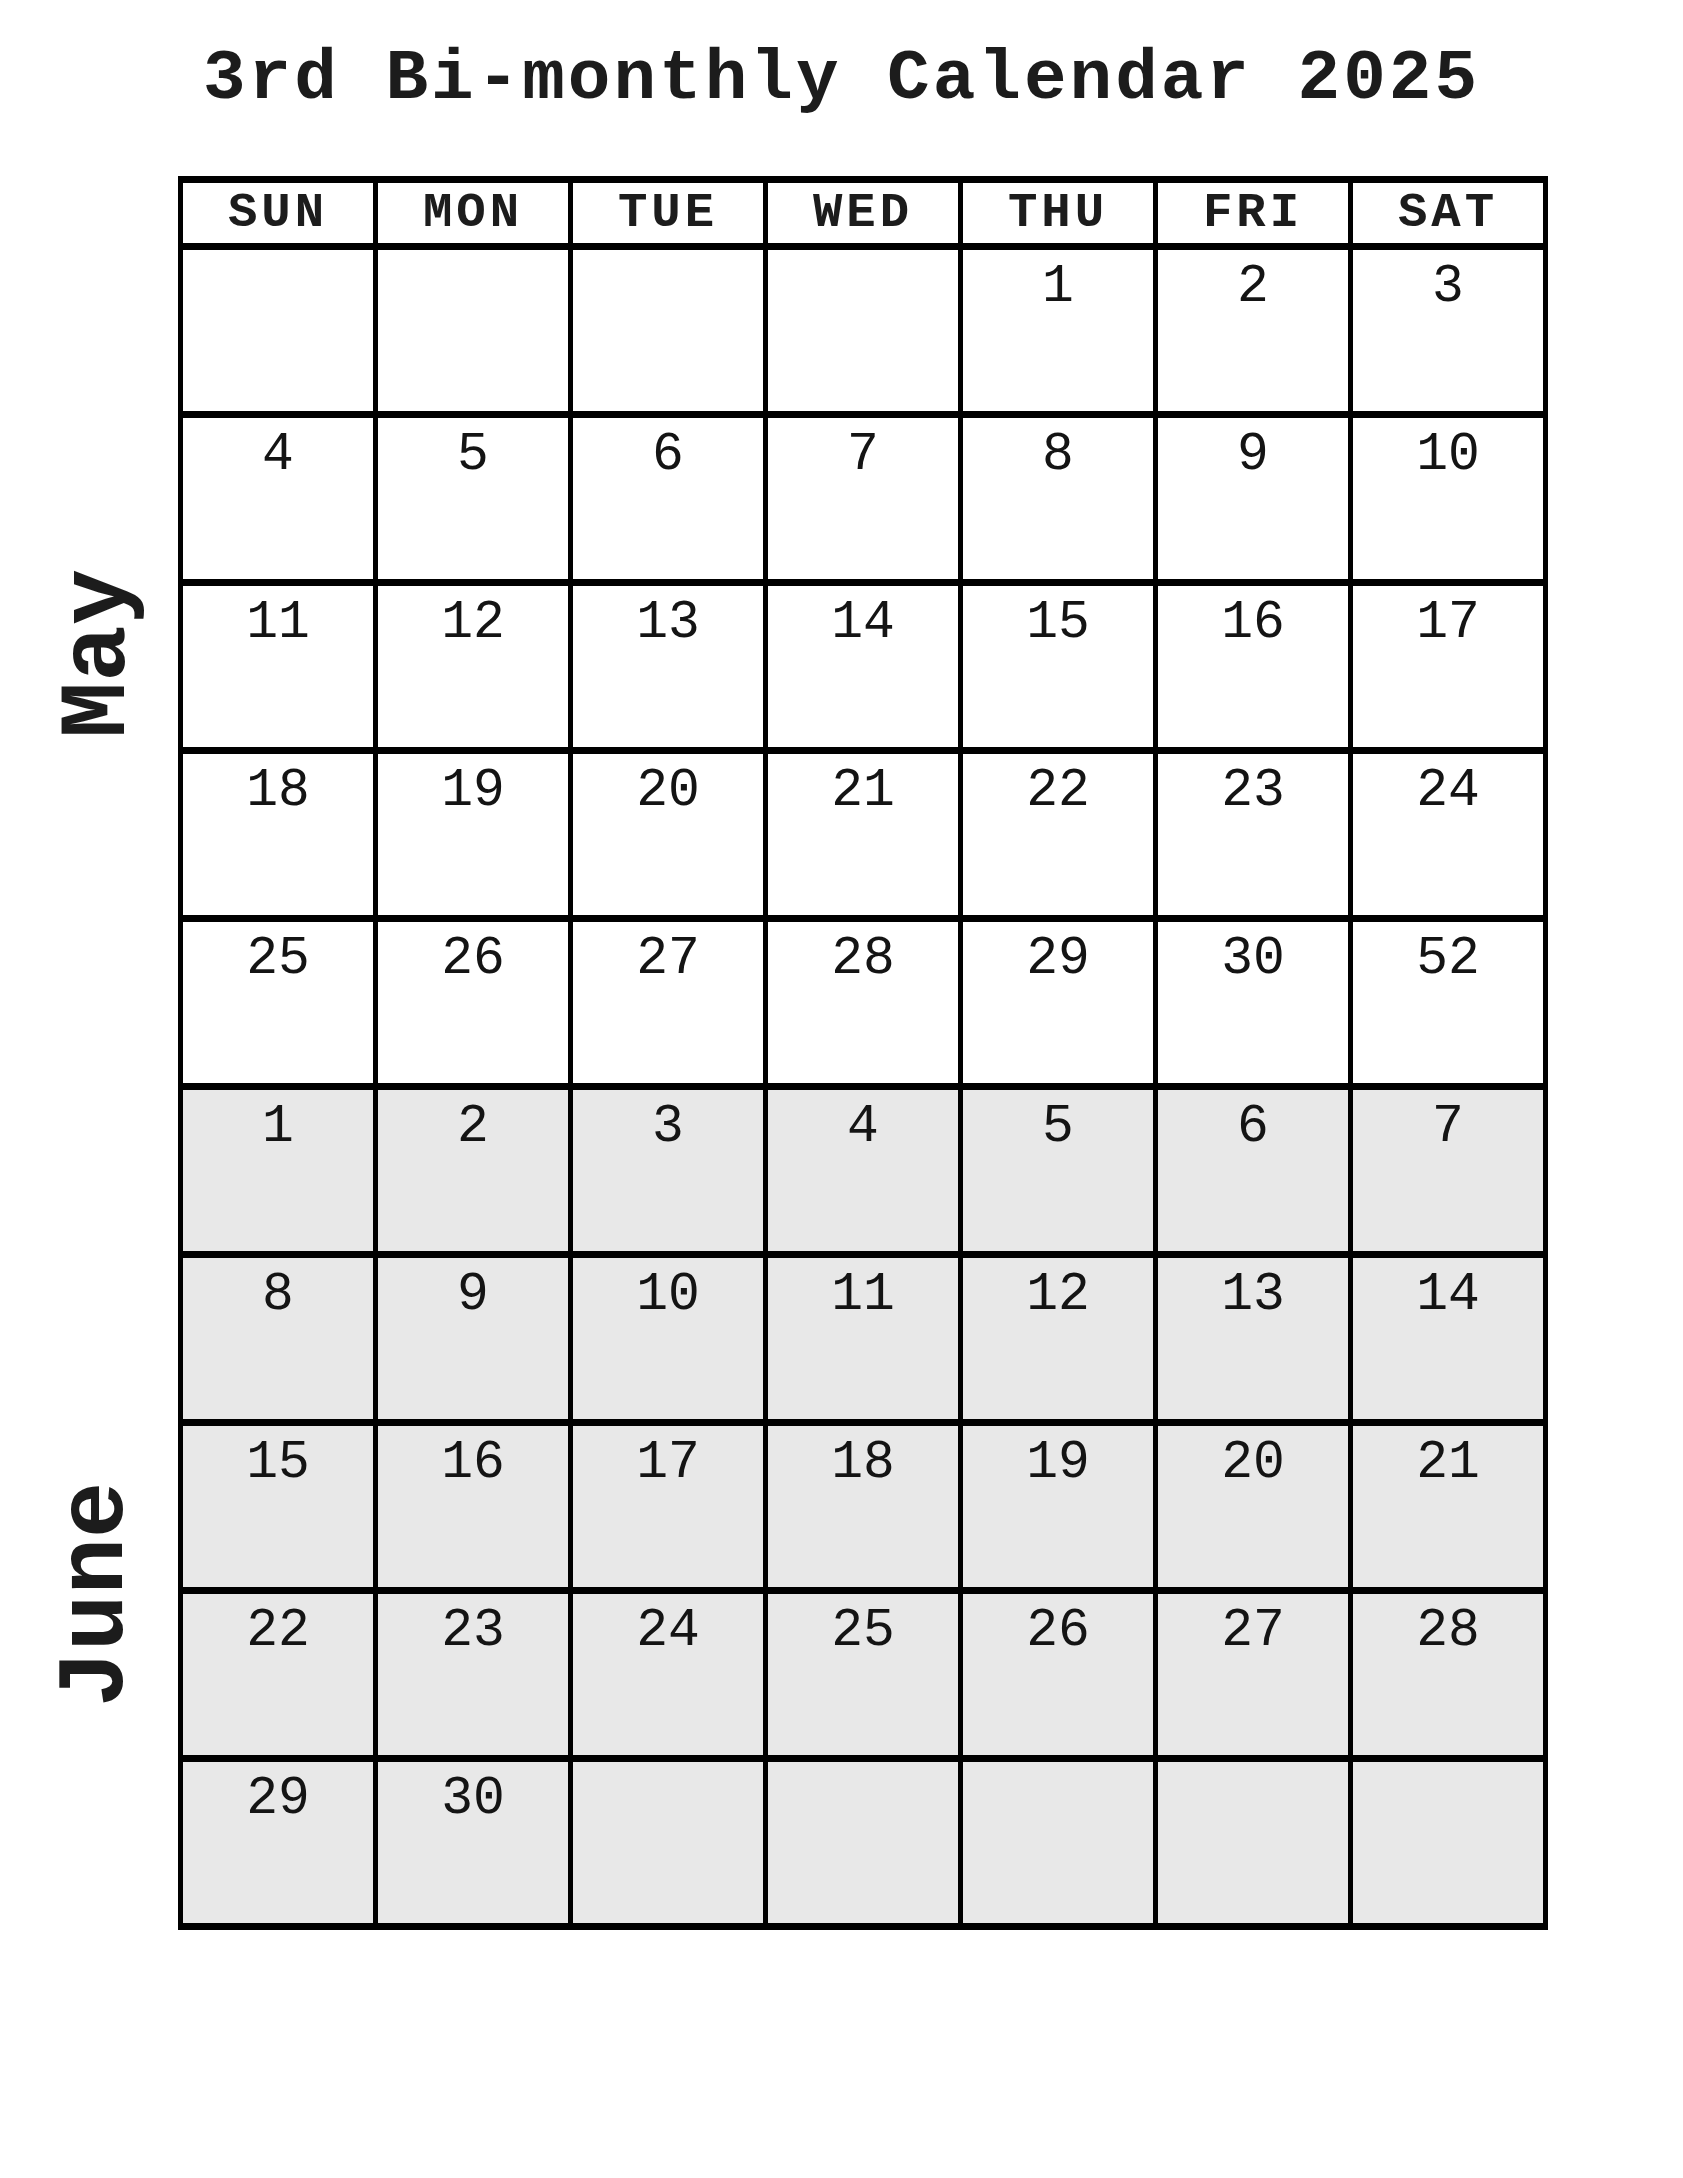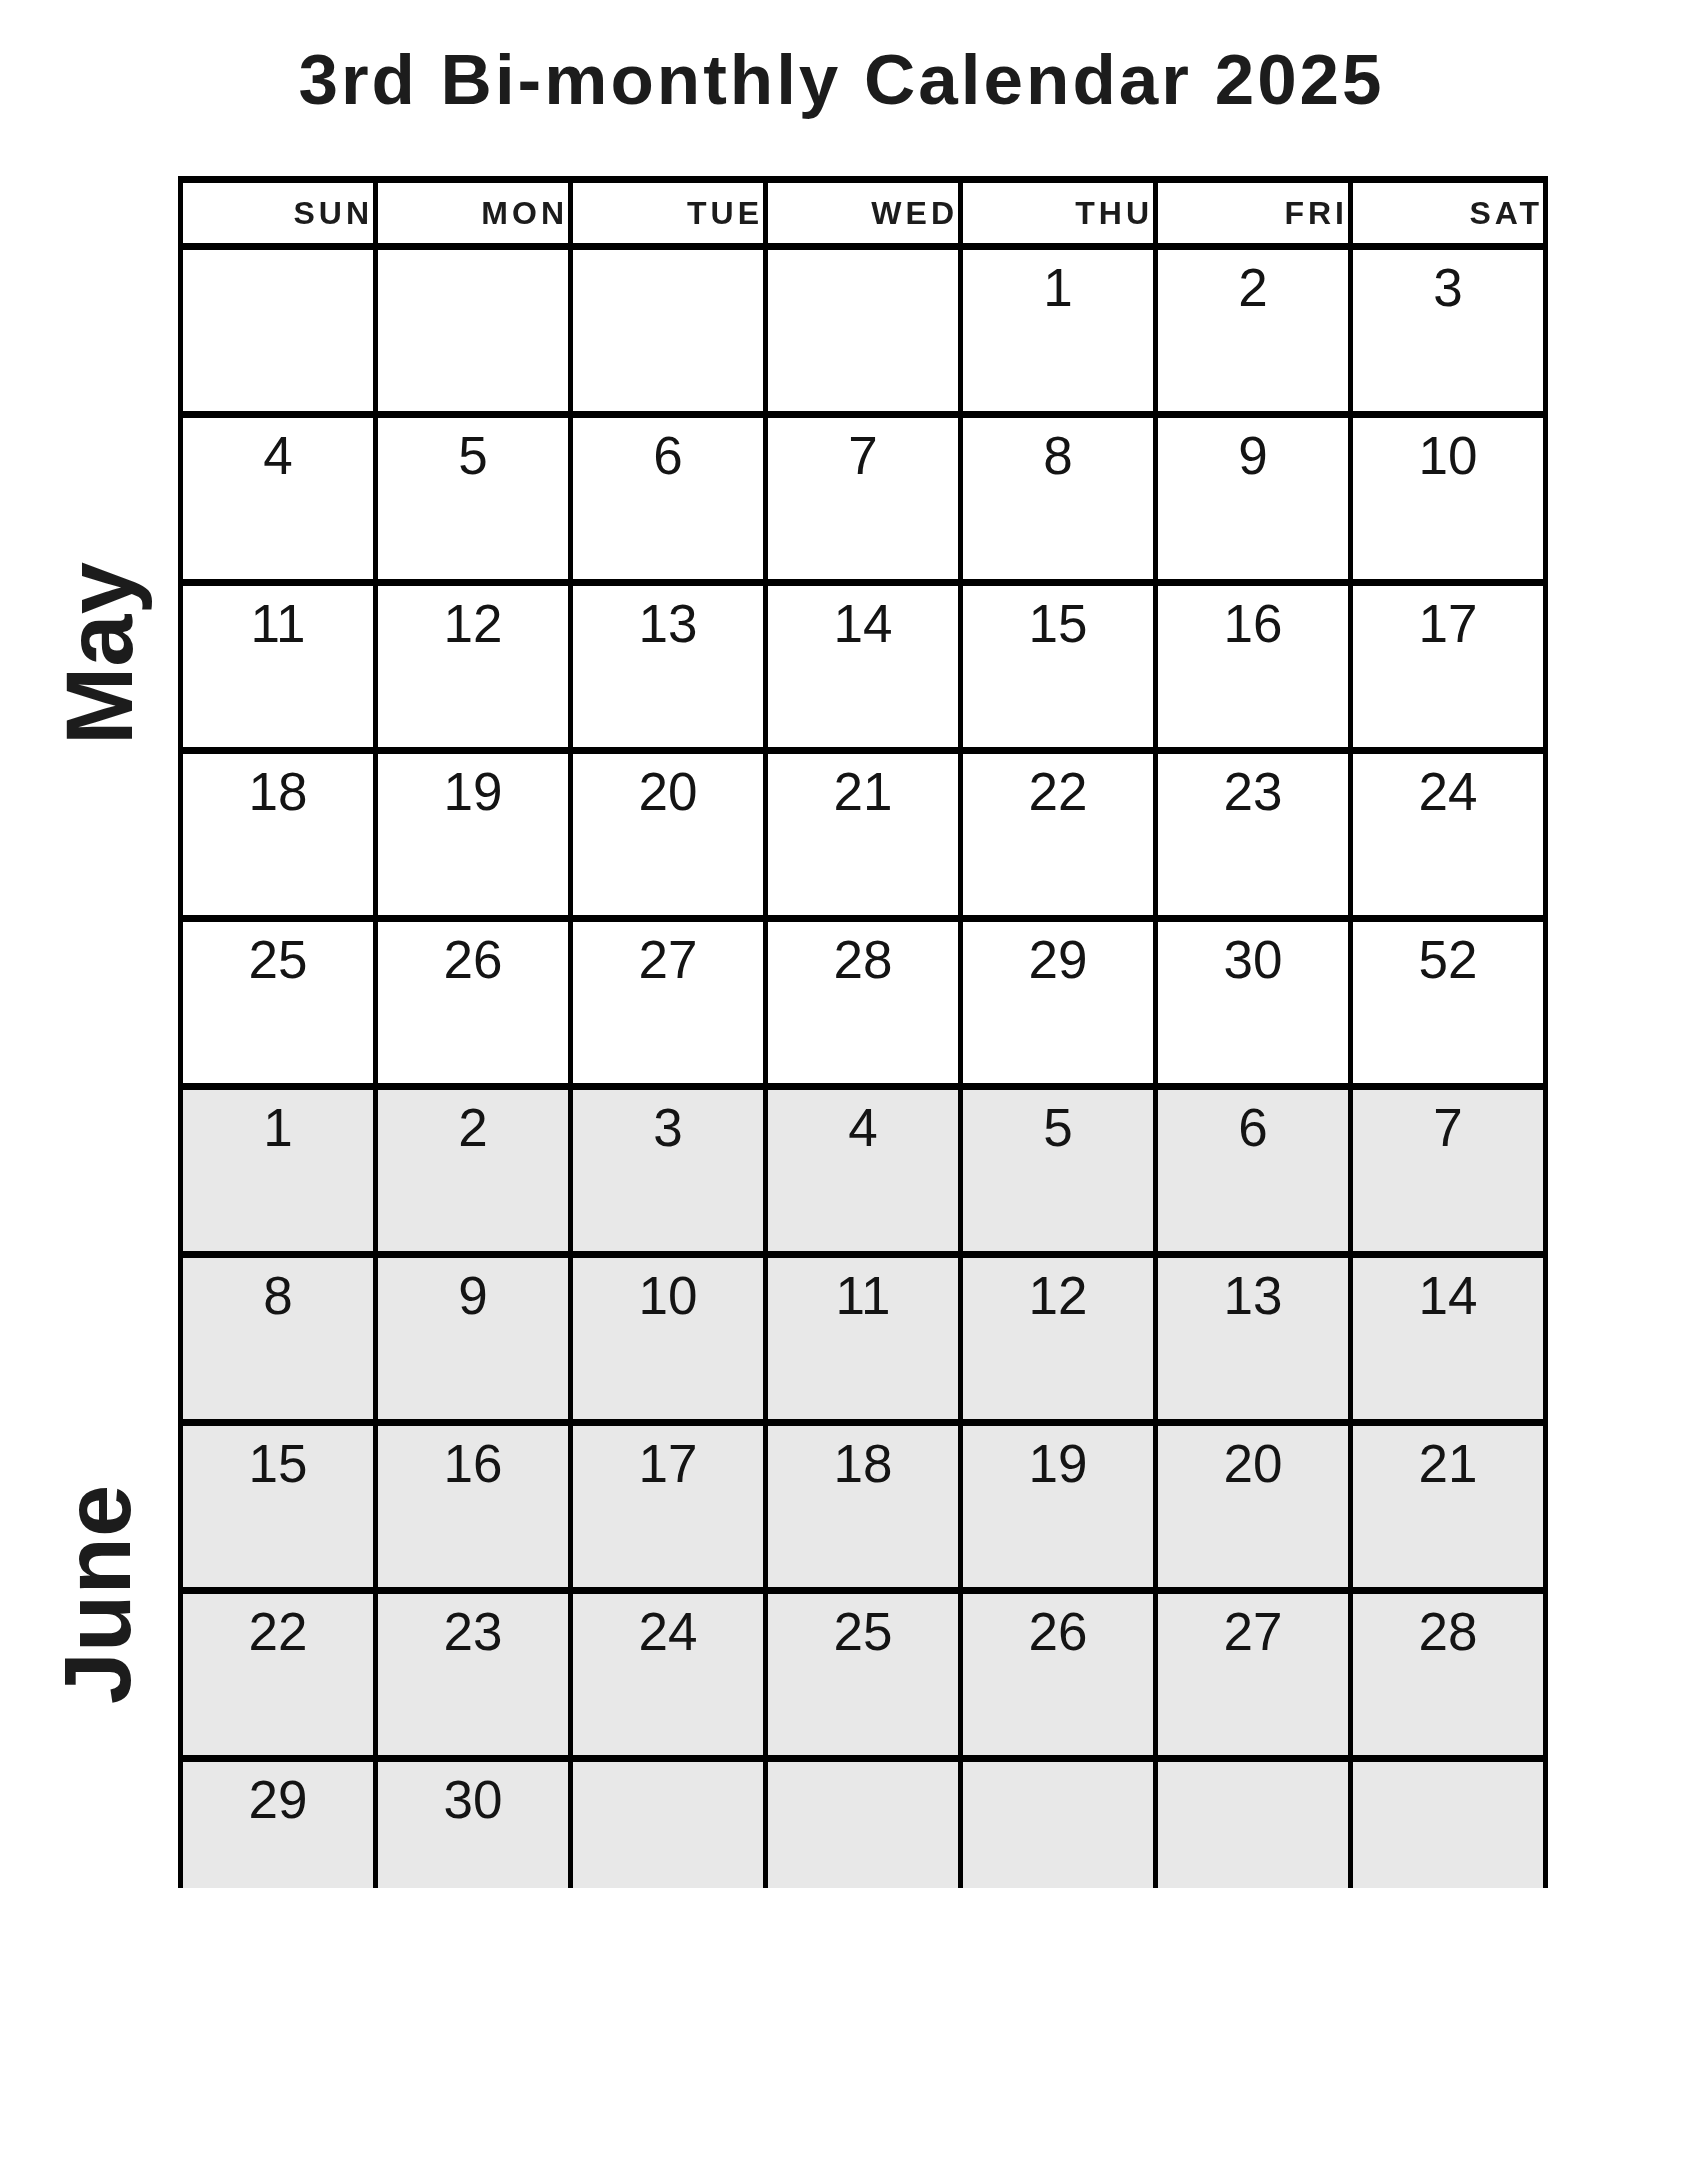--- a/index.html
+++ b/index.html
@@ -1,22 +1,22 @@
 <!DOCTYPE html>
 <html><head>
 <meta charset="utf-8">
 <style>
   * { margin: 0; padding: 0; box-sizing: border-box; }
   html, body { background: #ffffff; }
   .page {
     position: relative;
     width: 1683px;
-    height: 1888px;
+    height: 2178px;
     background: #ffffff;
-    font-family: Liberation Sans, sans-serif;
+    font-family: Liberation Mono, monospace;
     color: #161616;
     overflow: hidden;
   }
 
   
   .page-title {
     position: absolute;
     top: 44px;
     left: 0;
     width: 1683px;
@@ -54,24 +54,24 @@
     table-layout: fixed;
   }
   table.calendar th,
   table.calendar td {
     border-style: solid;
     border-color: #000000;
     border-width: 7px 5px;  
   }
   table.calendar th {
     height: 67px;
-    font-size: 32px;
+    font-size: 49px;
     font-weight: 700;
     letter-spacing: 4px;
-    text-align: right;
+    text-align: center;
     vertical-align: middle;
     color: #1c1c1c;
     background: #ffffff;
   }
   table.calendar td {
     height: 168px;
     vertical-align: top;
     text-align: center;
     padding-top: 11px;
     font-size: 53px;

